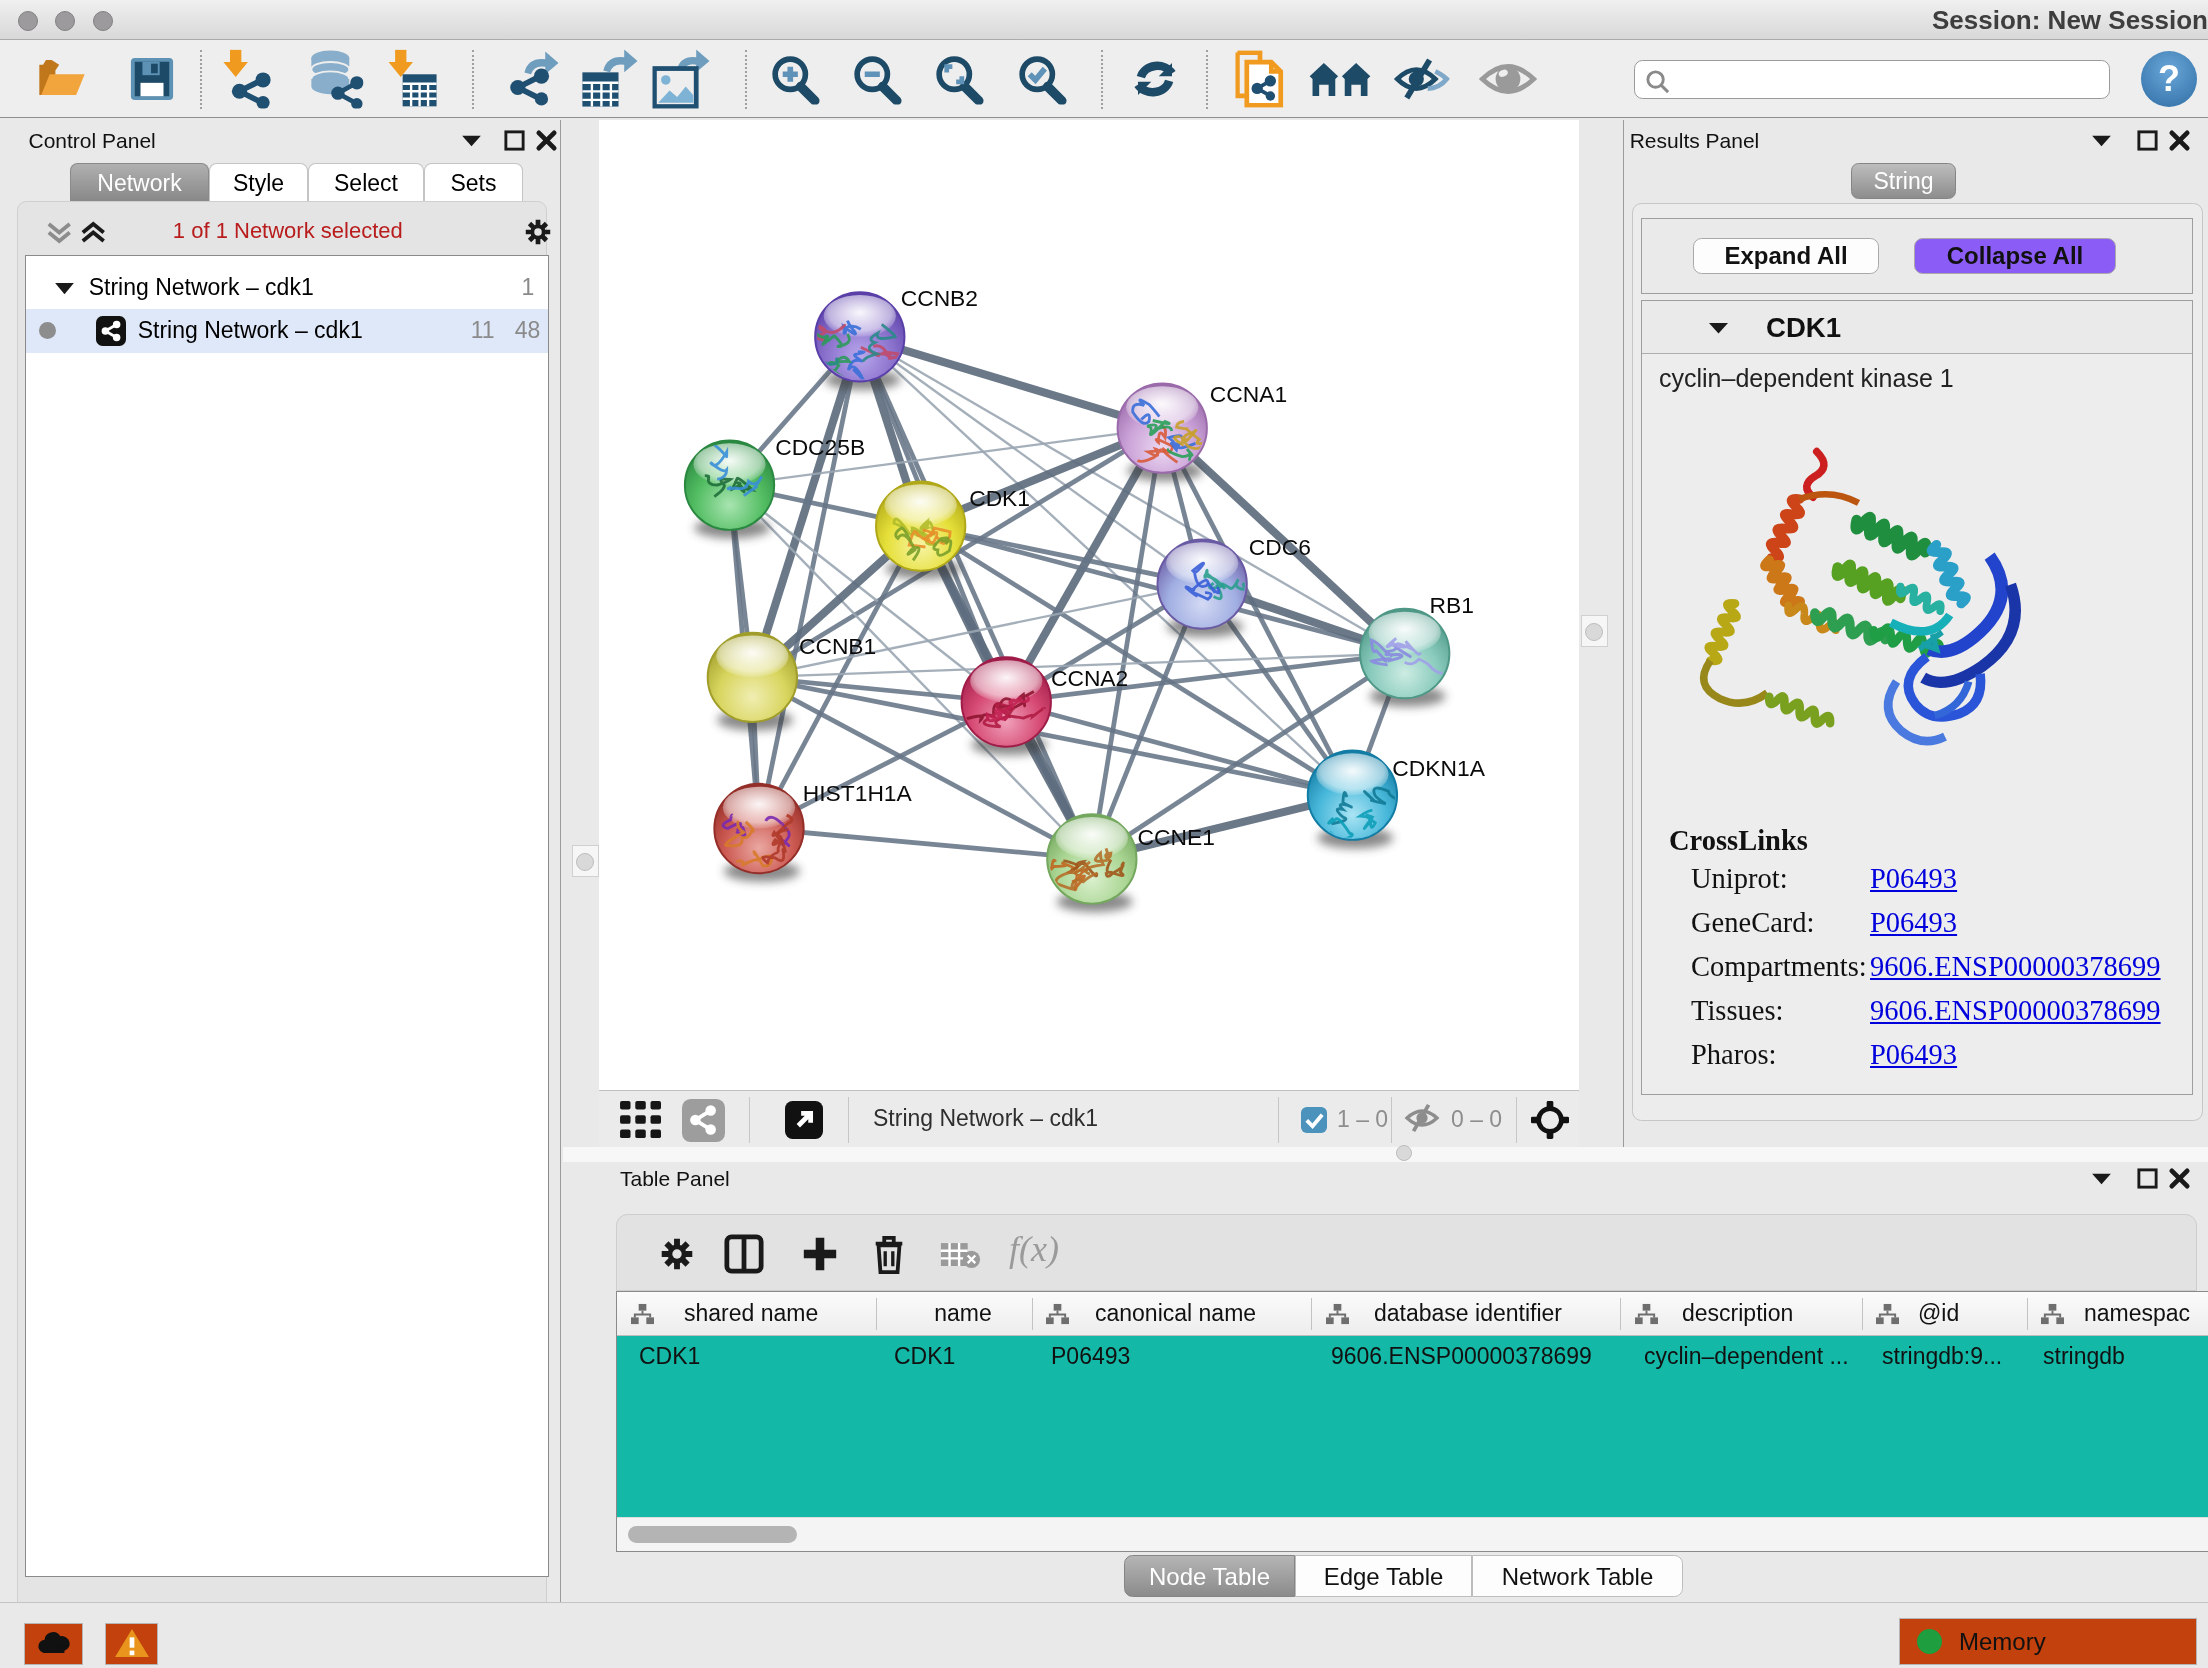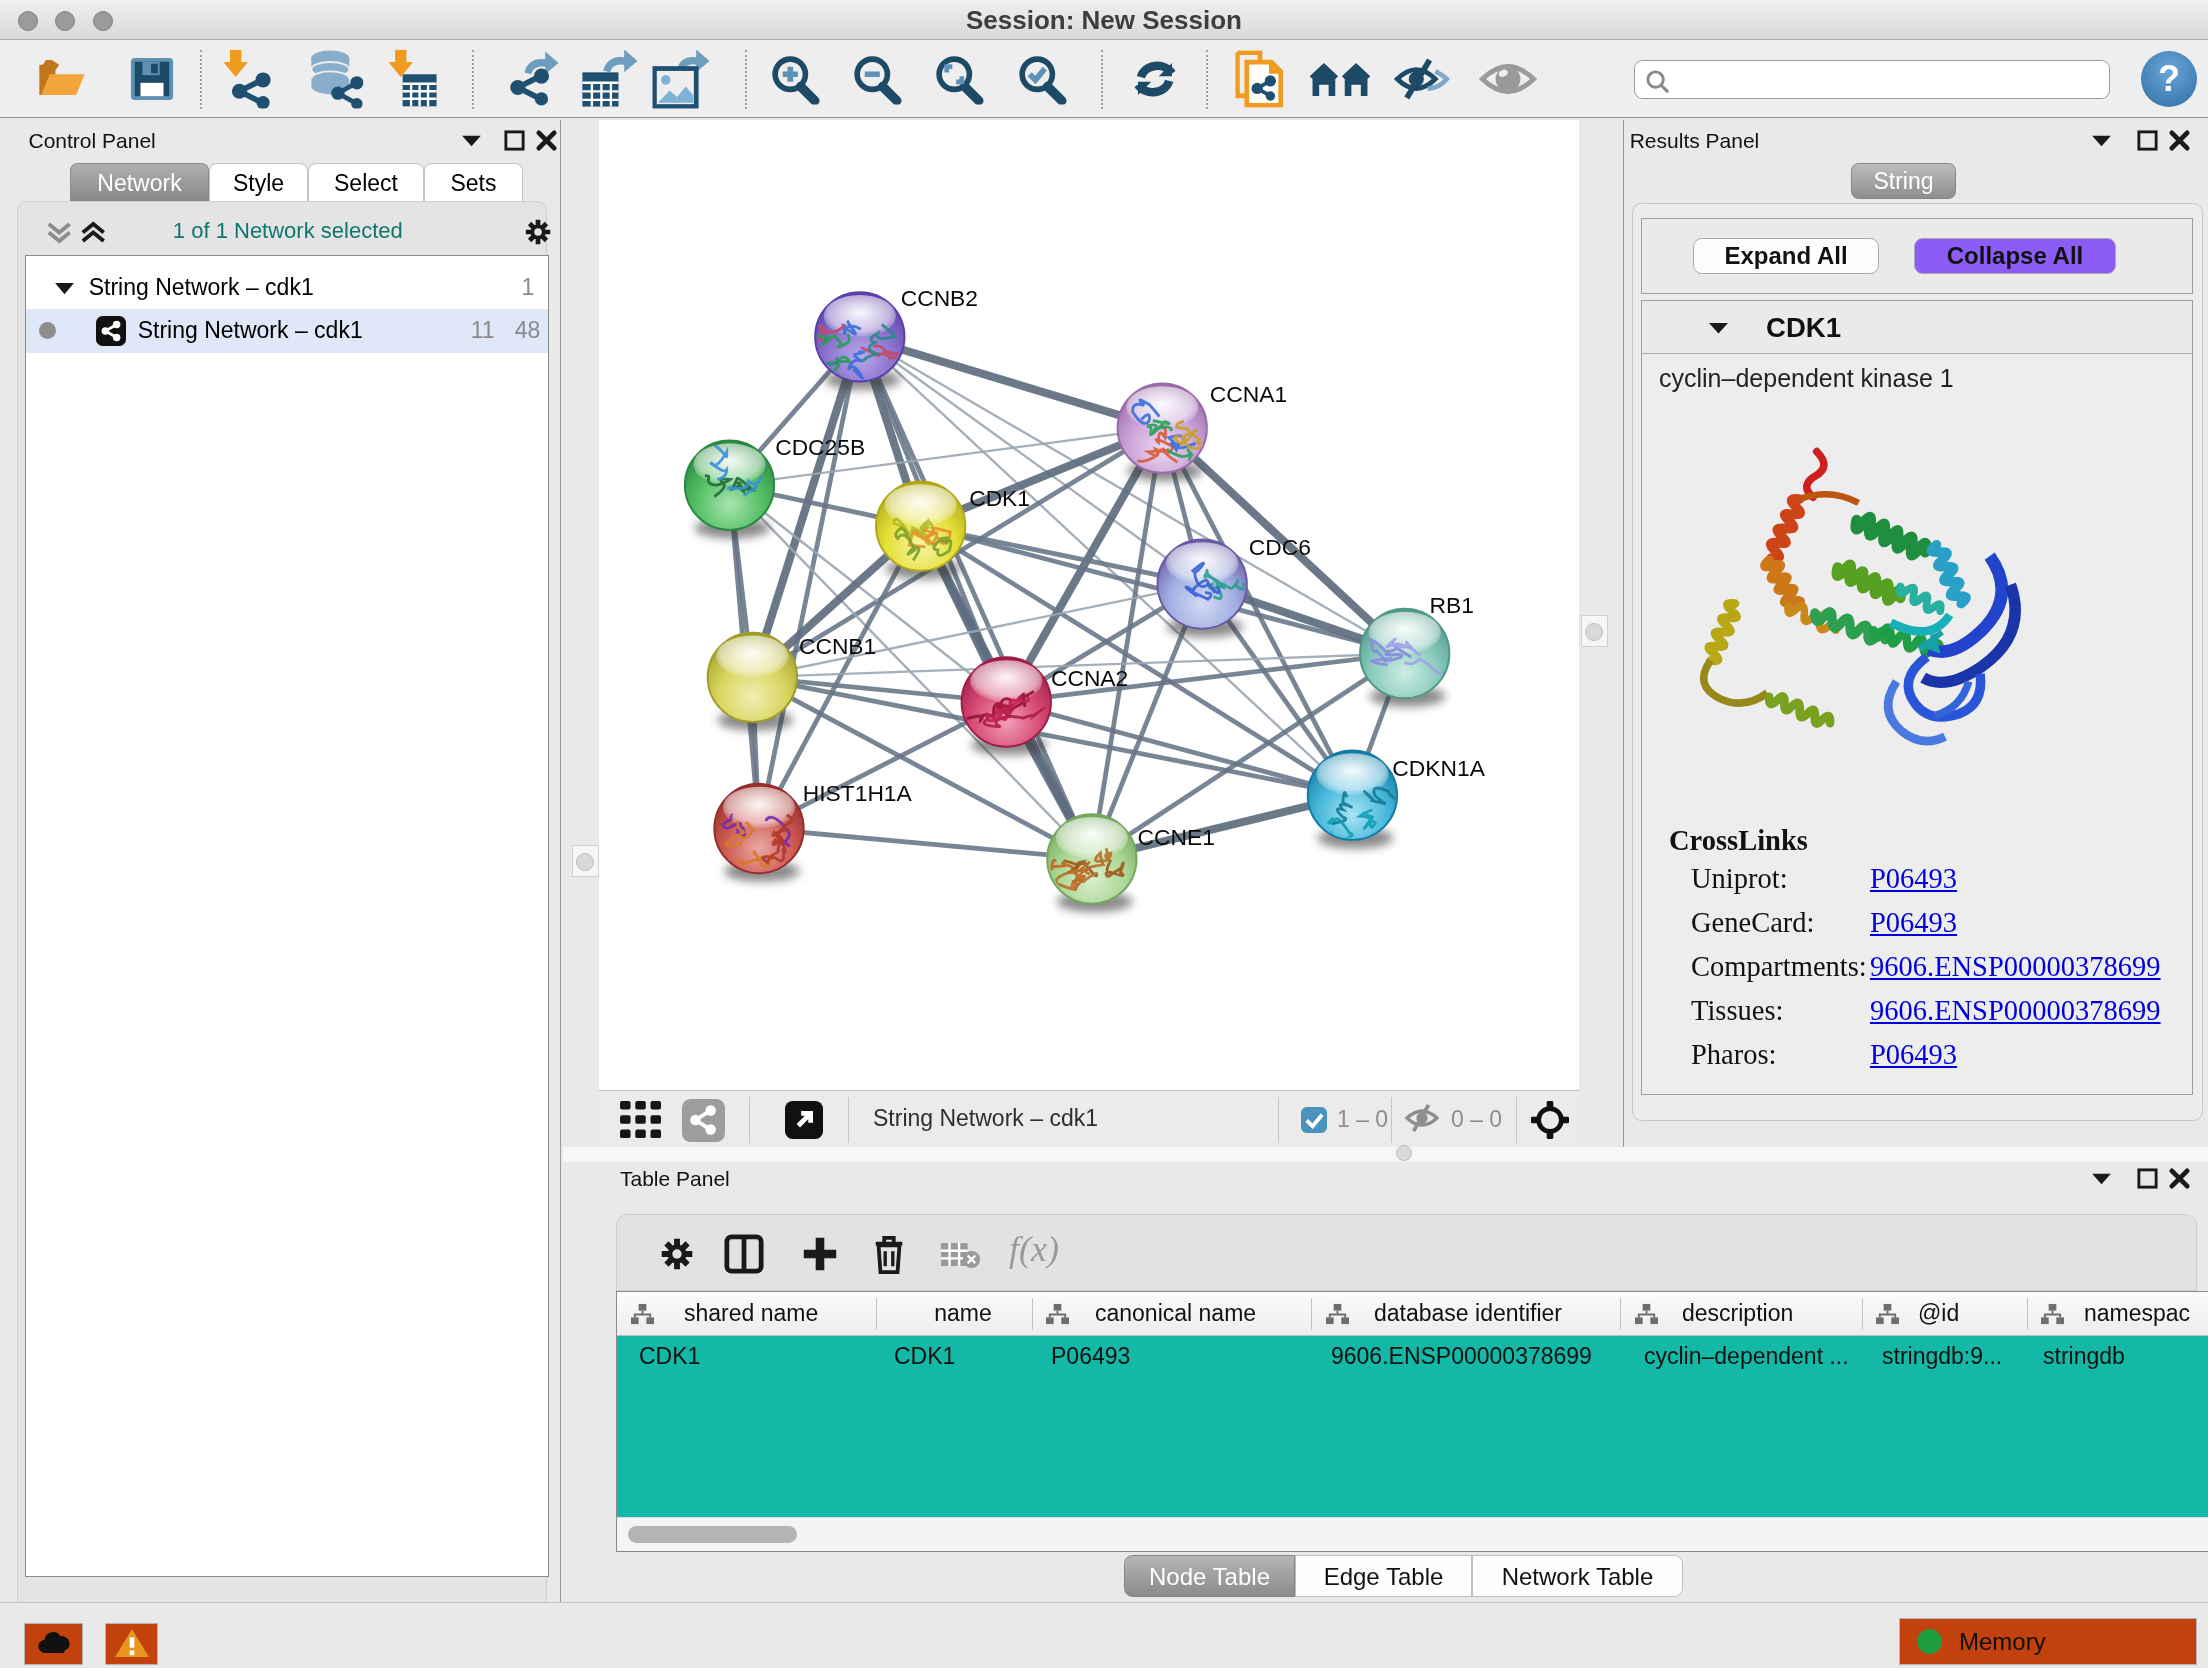--- a/index.html
+++ b/index.html
@@ -3,21 +3,21 @@
 <meta charset="utf-8">
 <style>
 * { margin:0; padding:0; box-sizing:border-box; }
 html,body { width:2208px; height:1668px; overflow:hidden; }
 body { font-family:"Liberation Sans", sans-serif; background:#e9e9e9; position:relative; }
 .abs { position:absolute; }
 
 
 #titlebar { left:0; top:0; width:2208px; height:40px;
   background:linear-gradient(#f0f0f0,#d8d8d8); border-bottom:1px solid #ababab; }
-#titlebar .title { width:100%; text-align:center; font-size:26px; font-weight:bold; color:#3e3e3e; line-height:40px; }
+#titlebar .title { width:100%; text-align:right; font-size:26px; font-weight:bold; color:#3e3e3e; line-height:40px; }
 .tl { position:absolute; top:10.5px; width:20px; height:20px; border-radius:50%;
   background:#9c9a9c; border:1px solid #828082; }
 
 
 #toolbar { left:0; top:40px; width:2208px; height:78px; background:#eeeeee; border-bottom:1.9px solid #8f8f8f; }
 .tbi { position:absolute; top:50%; transform:translate(-50%,-50%); }
 .tsep { position:absolute; top:9.5px; height:59px; width:0; border-left:2.9px dotted #9f9f9f; }
 #searchbox { position:absolute; left:1634px; top:20px; width:476px; height:39px; background:#fff;
   border:1.9px solid #9a9a9a; border-radius:8.6px; }
 #helpbtn { position:absolute; left:2141px; top:11.4px; width:56px; height:56px; border-radius:50%;
@@ -215,21 +215,21 @@
   <div class="tab" style="left:308px; width:116px; line-height:38px;">Select</div>
   <div class="tab" style="left:424px; width:99px; line-height:38px;">Sets</div>
   <div id="cpsub">
     <div id="cpbar">
       <svg style="position:absolute;left:23px;top:15px;" width="28.5" height="25" viewBox="0 0 30 26">
         <path d="M4 4 l11 9 11 -9 M4 13 l11 9 11 -9" stroke="#8c8c8c" stroke-width="4" fill="none"></path>
         </svg>
       <svg style="position:absolute;left:57px;top:15px;" width="28.5" height="25" viewBox="0 0 30 26">
         <path d="M4 22 l11 -9 11 9 M4 13 l11 -9 11 9" stroke="#1a1a1a" stroke-width="4" fill="none"></path>
         </svg>
-      <div style="position:absolute;left:114px;top:13.3px;width:304px;text-align:center;font-size:22px;color:#0f766e;">1 of 1 Network selected</div>
+      <div style="position:absolute;left:114px;top:13.3px;width:304px;text-align:center;font-size:22px;color:#b91c1c;">1 of 1 Network selected</div>
       <svg style="position:absolute;left:500px;top:11.4px;" width="32" height="32" viewBox="0 0 34 34">
         <g fill="#1a1a1a">
             <circle cx="17" cy="17" r="8"></circle>
         <g stroke="#1a1a1a" stroke-width="5">
               <path d="M17 4 v26 M4 17 h26 M8 8 l18 18 M26 8 l-18 18"></path>
             </g>
           </g>
         <circle cx="17" cy="17" r="4" fill="#e4e4e4"></circle>
         </svg>
     </div>

